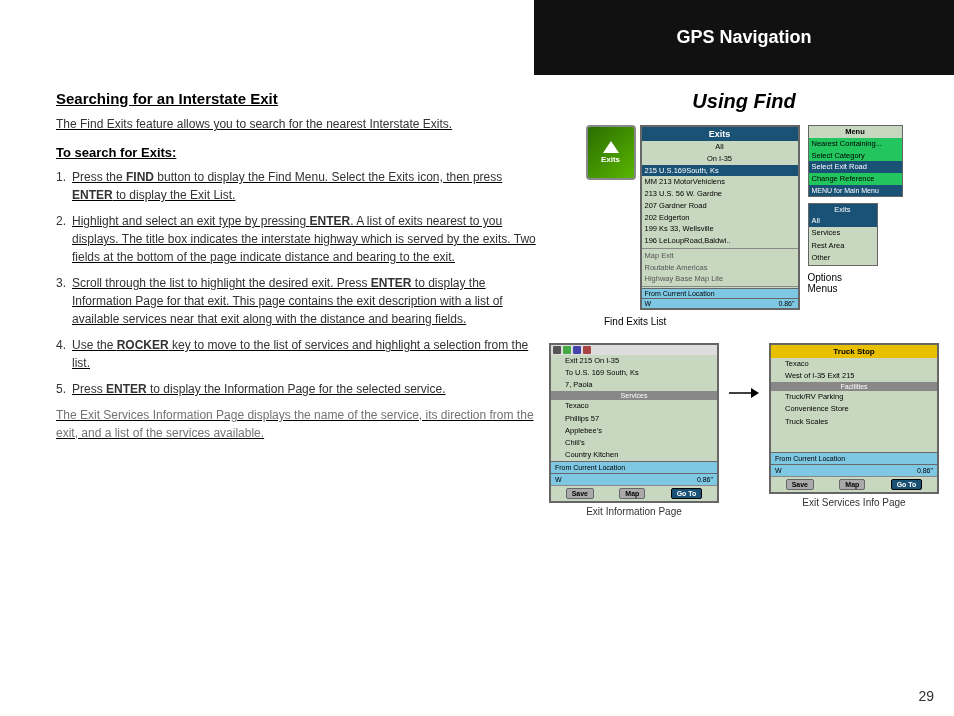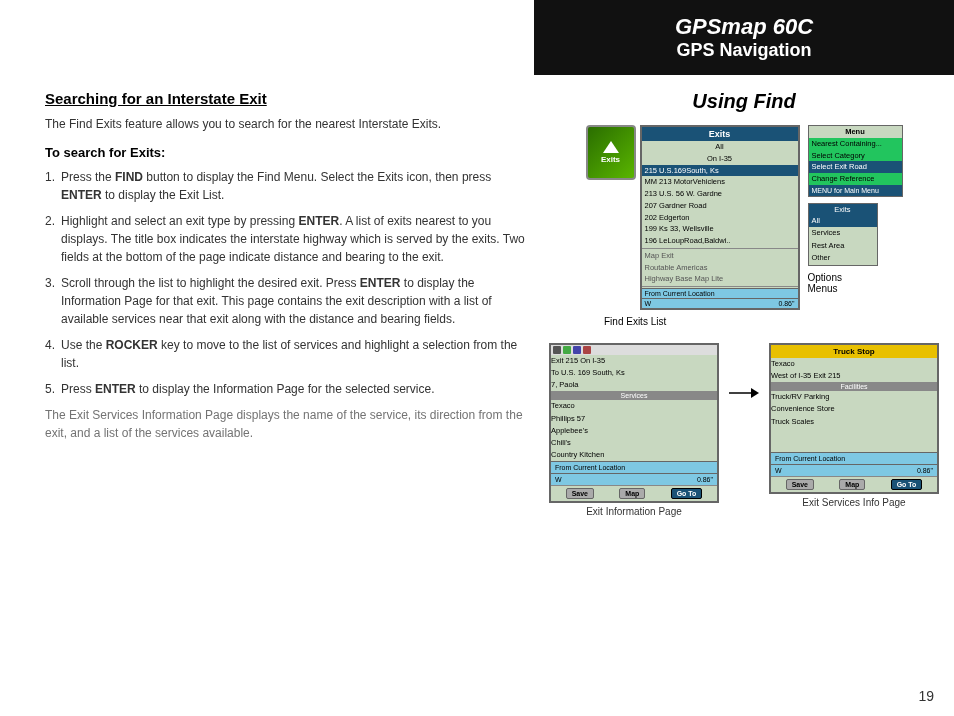--- a/index.html
+++ b/index.html
@@ -34,23 +34,24 @@
     }
     .header-subtitle {
       font-size: 18px;
       font-weight: bold;
     }
 
     
     .left-content {
       position: absolute;
       top: 75px;
-      left: 45px;
+      left: 56px;
       width: 490px;
       padding-top: 15px;
+      text-decoration: underline;
     }
 
     .section-title {
       font-size: 15px;
       font-weight: bold;
       text-decoration: underline;
       margin-bottom: 8px;
     }
 
     .intro-text {
@@ -268,21 +269,21 @@
     .gps-sm-header-yellow {
       background: #e8c000;
       color: #000;
       text-align: center;
       padding: 2px;
       font-weight: bold;
       font-size: 8px;
     }
 
     .gps-sm-row {
-      padding: 1px 0;
+      padding: 1px 14px;
       line-height: 1.35;
       color: #000;
       font-size: 7.5px;
     }
 
     .gps-sm-section-header {
       background: #888;
       color: #fff;
       padding: 1px 3px;
       font-size: 7px;
@@ -362,21 +363,20 @@
       height: 8px;
       background: #555;
       border-radius: 1px;
       display: inline-block;
     }
   </style>
 </head>
 <body>
 
 <div class="header">
-  <div class="header-title">GPSmap 60C</div>
   <div class="header-subtitle">GPS Navigation</div>
 </div>
 
 <div class="left-content">
   <div class="section-title">Searching for an Interstate Exit</div>
   <div class="intro-text">The Find Exits feature allows you to search for the nearest Interstate Exits.</div>
   <div class="sub-heading">To search for Exits:</div>
   <ol class="steps">
     <li>
       <span class="step-num">1.</span>
@@ -529,13 +529,13 @@
           <span class="gps-btn">Save</span>
           <span class="gps-btn">Map</span>
           <span class="gps-btn-blue">Go To</span>
         </div>
       </div>
       <div class="device-label">Exit Services Info Page</div>
     </div>
   </div>
 </div>
 
-<div class="page-number">19</div>
+<div class="page-number">29</div>
 
 </body></html>

